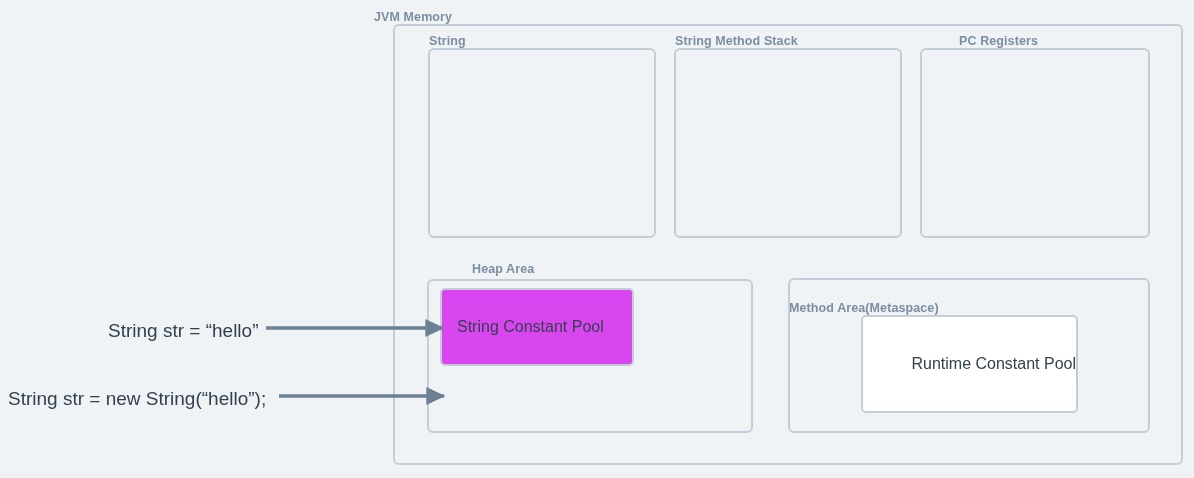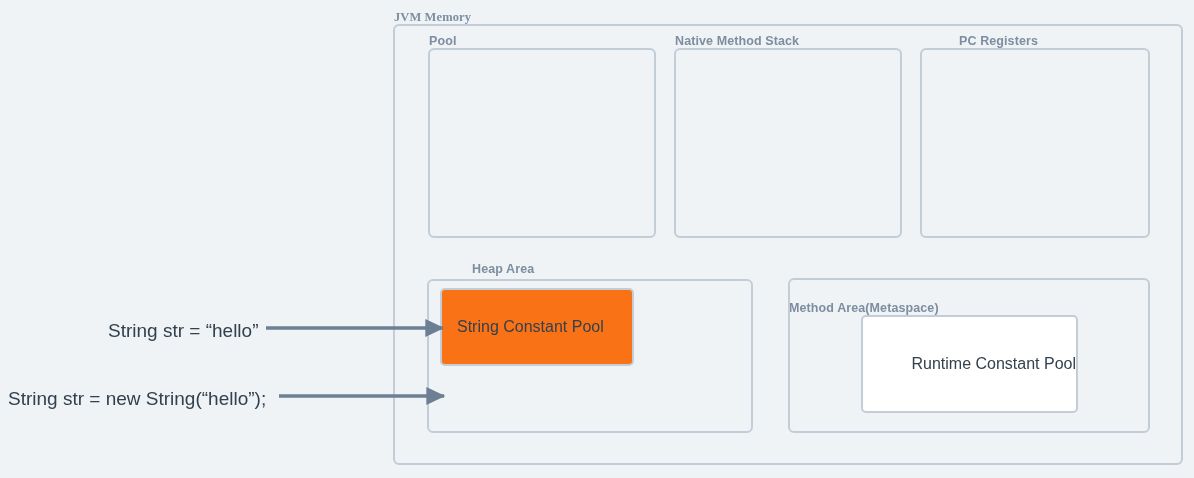--- a/index.html
+++ b/index.html
@@ -39,21 +39,21 @@
     border: 2px solid #c3cdd7;
     border-radius: 6px;
     background: transparent;
   }
 
   
   #jvm-memory-box {
     left: 393px; top: 24px;
     width: 790px; height: 441px;
   }
-  #jvm-memory-label { left: 394px; top: 11px; font-family: Liberation Serif, serif; }
+  #jvm-memory-label { left: 374px; top: 11px; }
 
   
   #stack-box     { left: 428px; top: 48px;  width: 228px; height: 190px; }
   #stack-label   { left: 429px; top: 35px; }
 
   
   #native-stack-box   { left: 674px; top: 48px; width: 228px; height: 190px; }
   #native-stack-label { left: 675px; top: 35px; }
 
   
@@ -113,36 +113,36 @@
   }
 </style>
 </head>
 <body style="background: rgb(239, 243, 246);">
 
 <div id="diagram">
 
   <div class="group-label" id="jvm-memory-label" style="color: rgb(125, 142, 160);">JVM Memory</div>
   <div class="group-box" id="jvm-memory-box" style="border-color: rgb(195, 205, 215);"></div>
 
-  <div class="group-label" id="stack-label" style="color: rgb(125, 142, 160);">Pool</div>
+  <div class="group-label" id="stack-label" style="color: rgb(125, 142, 160);">String</div>
   <div class="group-box" id="stack-box" style="border-color: rgb(195, 205, 215);"></div>
 
-  <div class="group-label" id="native-stack-label" style="color: rgb(125, 142, 160);">Native Method Stack</div>
+  <div class="group-label" id="native-stack-label" style="color: rgb(125, 142, 160);">String Method Stack</div>
   <div class="group-box" id="native-stack-box" style="border-color: rgb(195, 205, 215);"></div>
 
   <div class="group-label" id="pc-registers-label" style="color: rgb(125, 142, 160); margin-left: 38px;">PC Registers</div>
   <div class="group-box" id="pc-registers-box" style="border-color: rgb(195, 205, 215);"></div>
 
   <div class="group-label" id="heap-label" style="color: rgb(125, 142, 160);">Heap Area</div>
   <div class="group-box" id="heap-box" style="border-color: rgb(195, 205, 215);"></div>
 
   <div class="group-label" id="method-area-label" style="color: rgb(125, 142, 160);">Method Area(Metaspace)</div>
   <div class="group-box" id="method-area-box" style="border-color: rgb(195, 205, 215);"></div>
 
-  <div class="node-box" id="string-constant-pool" style="border-color: rgb(195, 205, 215); background: #f97316; color: rgb(51, 65, 79);">
+  <div class="node-box" id="string-constant-pool" style="border-color: rgb(195, 205, 215); background: #d946ef; color: rgb(51, 65, 79);">
     <span>String Constant Pool</span>
   </div>
 
   <div class="node-box" id="runtime-constant-pool" style="border-color: rgb(195, 205, 215); background: rgb(255, 255, 255); color: rgb(51, 65, 79);">
     <span>Runtime Constant Pool</span>
   </div>
 
   <div class="code-label" id="code-label-literal" style="color: rgb(51, 65, 79);">String str = “hello”</div>
 
   <div class="code-label" id="code-label-new" style="color: rgb(51, 65, 79);">String str = new String(“hello”);</div>

